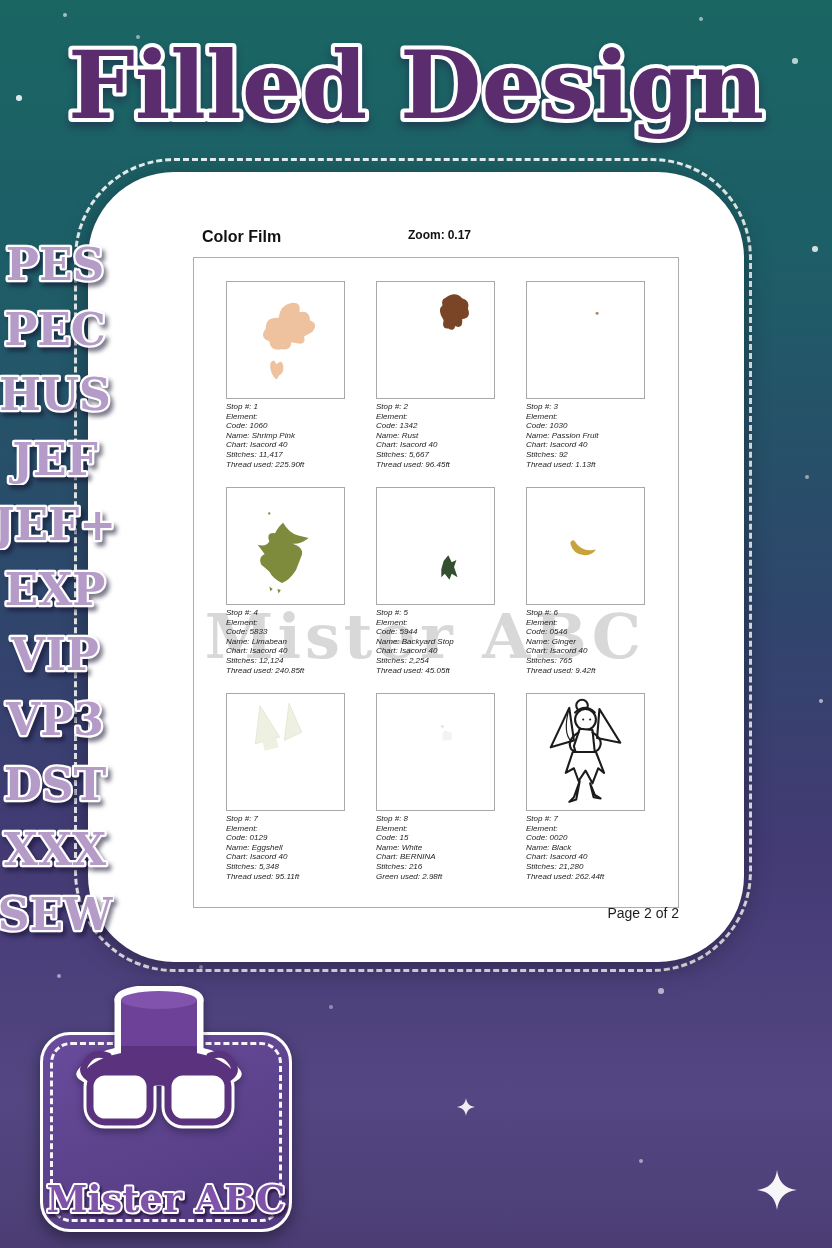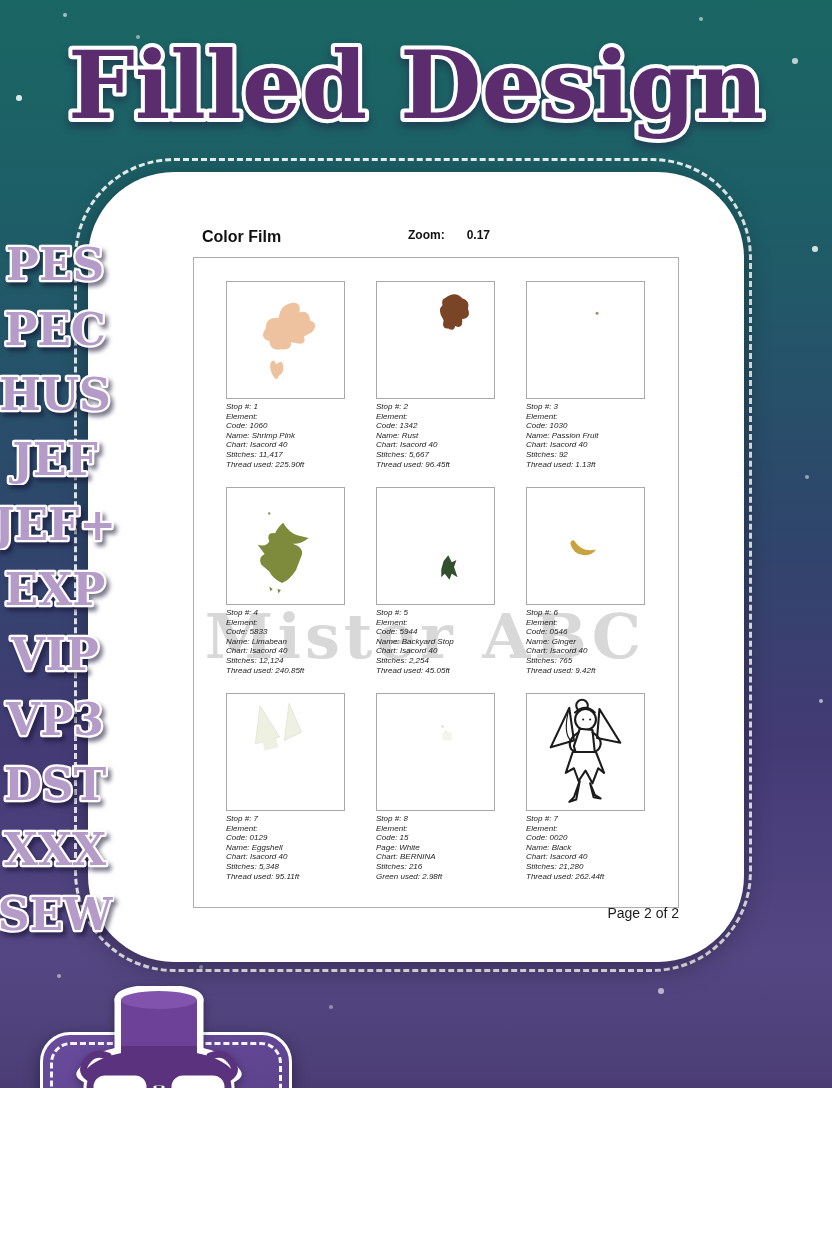--- a/index.html
+++ b/index.html
@@ -1,17 +1,17 @@
 <!DOCTYPE html>
 <html><head>
 <meta charset="utf-8">
 <style>
   html,body{margin:0;padding:0;}
   body{width:832px;height:1248px;overflow:hidden;font-family:"Liberation Sans",sans-serif;}
-  .stage{position:relative;width:832px;height:1088px;overflow:hidden;
+  .stage{position:relative;width:832px;height:1248px;overflow:hidden;
     background:linear-gradient(180deg,#1a6663 0%,#1d5e67 20%,#2e466b 48%,#433a74 68%,#544682 88%,#4b3d74 100%);}
   
   .stars{position:absolute;left:0;top:0;width:2px;height:2px;border-radius:50%;background:transparent;
     box-shadow:18px 97px 0 2px rgba(255,255,255,.85),64px 14px 0 1px rgba(255,255,255,.6),
     137px 36px 0 1px rgba(255,255,255,.5),700px 18px 0 1px rgba(255,255,255,.55),
     794px 60px 0 2px rgba(255,255,255,.7),814px 248px 0 2px rgba(255,255,255,.8),
     806px 476px 0 1px rgba(255,255,255,.5),820px 700px 0 1px rgba(255,255,255,.6),
     58px 975px 0 1px rgba(255,255,255,.5),200px 966px 0 1px rgba(255,255,255,.45),
     660px 990px 0 2px rgba(255,255,255,.6),640px 1160px 0 1px rgba(255,255,255,.5),
     330px 1006px 0 1px rgba(255,255,255,.4);}
@@ -23,21 +23,21 @@
   .fmt-col{position:absolute;left:-4px;top:238px;width:118px;display:flex;flex-direction:column;gap:13px;
     filter:drop-shadow(3px 4px 2px rgba(20,15,45,.55));z-index:4;}
   .fmt{height:52px;}
   
   .card-stitch{position:absolute;left:74px;top:158px;width:678px;height:814px;
     border:3px dashed rgba(255,255,255,.9);border-radius:100px;box-sizing:border-box;}
   .card{position:absolute;left:88px;top:172px;width:656px;height:790px;background:#ffffff;
     border-radius:86px;box-shadow:0 6px 26px rgba(0,0,0,.35);}
   
   .doc-title{position:absolute;left:202px;top:228px;font-size:16px;font-weight:bold;color:#111;}
-  .doc-zoom{position:absolute;left:408px;top:228px;font-size:12px;font-weight:bold;color:#111;display:flex;gap:22px;}
+  .doc-zoom{position:absolute;left:408px;top:228px;font-size:12px;font-weight:bold;color:#111;display:flex;gap:3px;}
   .doc-rect{position:absolute;left:193px;top:257px;width:486px;height:651px;background:#fff;
     border:1px solid #adadad;box-sizing:border-box;}
   .watermark{position:absolute;left:190px;top:600px;width:470px;text-align:center;
     font-family:"DejaVu Serif",serif;font-weight:bold;font-size:62px;color:#8e8e8e;opacity:.34;
     letter-spacing:4px;white-space:nowrap;pointer-events:none;}
   .grid{position:absolute;left:226px;top:281px;display:grid;grid-template-columns:repeat(3,150px);
     grid-auto-rows:206px;}
   .cell{width:145px;font-style:italic;}
   .thumb{width:119px;height:118px;border:1px solid #a9a9a9;background:#fff;box-sizing:border-box;}
   .thumb svg{width:100%;height:100%;display:block;}
@@ -238,21 +238,21 @@
           <svg viewBox="0 0 100 100">
             <circle cx="56" cy="28" r="1" fill="#d8d8d2"></circle>
     <path d="M58,32 l3,2" stroke="#cfcfc8" stroke-width="0.7"></path>
     <rect x="56" y="33" width="8" height="7" fill="#f4f4ef"></rect>
           </svg>
         </div>
         <div class="lines">
           <div>Stop #: 8</div>
           <div>Element:</div>
           <div>Code: 15</div>
-          <div>Page: White</div>
+          <div>Name: White</div>
           <div>Chart: BERNINA</div>
           <div>Stitches: 216</div>
           <div>Green used: 2.98ft</div>
         </div>
       </div>
       <div class="cell">
         <div class="thumb">
           <svg viewBox="0 0 100 100">
             <g fill="#fff" stroke="#1b1b1b" stroke-width="1.8" stroke-linejoin="round" stroke-linecap="round">
     <path d="M36,12 L20,46 L40,40 Z"></path>

